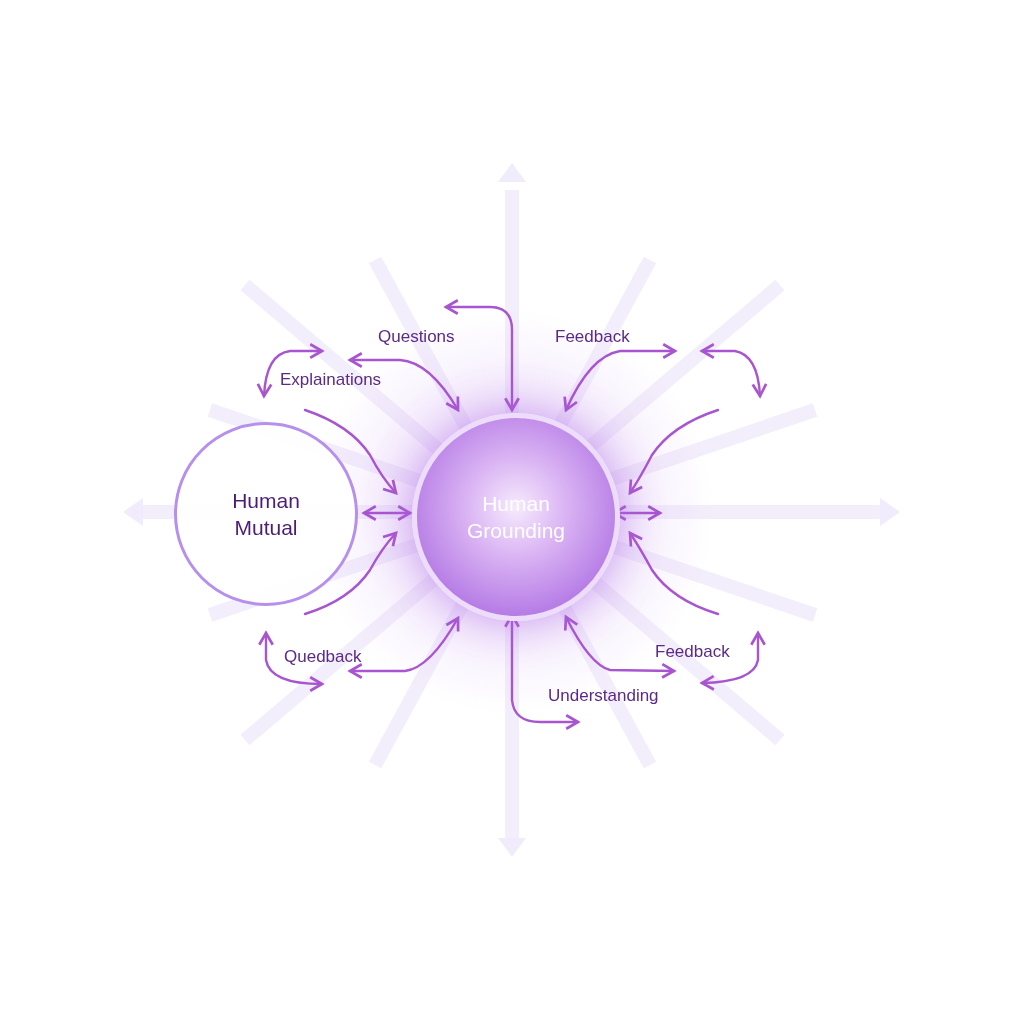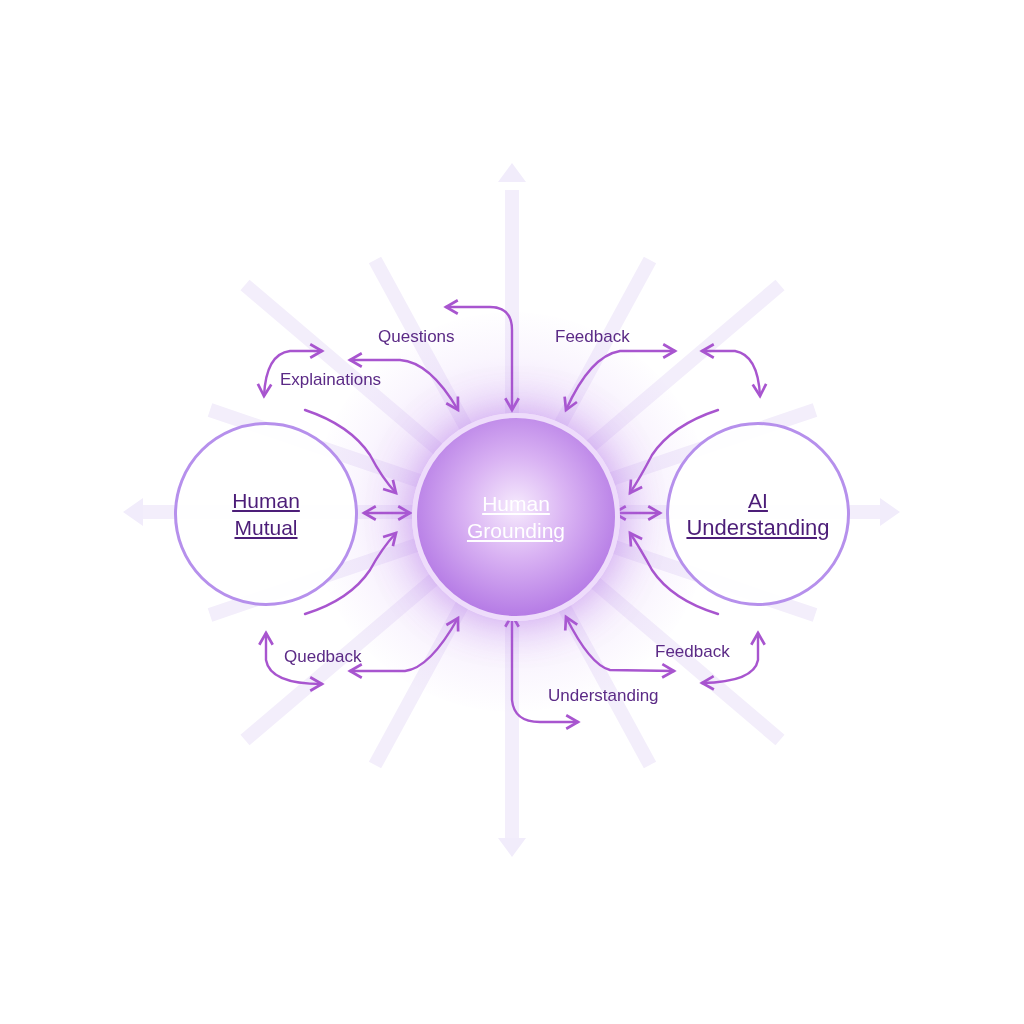--- a/index.html
+++ b/index.html
@@ -1,20 +1,20 @@
 <!DOCTYPE html>
 <html><head>
 <meta charset="utf-8">
 <style>
   html, body { margin: 0; padding: 0; background: #ffffff; }
   body { width: 1024px; height: 1024px; position: relative; overflow: hidden; font-family: "Liberation Sans", sans-serif; }
   #diagram { position: absolute; left: 0; top: 0; width: 1024px; height: 1024px; }
   .glow { position: absolute; left: 312px; top: 312px; width: 400px; height: 400px; border-radius: 50%;
           background: radial-gradient(circle, rgba(190,130,240,0.55) 0%, rgba(200,150,240,0.35) 30%, rgba(220,190,248,0.15) 55%, rgba(255,255,255,0) 72%); }
-  .node { position: absolute; border-radius: 50%; display: flex; flex-direction: column; align-items: center; justify-content: center; text-align: center; text-decoration: underline; }
+  .node { position: absolute; border-radius: 50%; display: flex; flex-direction: column; align-items: center; justify-content: center; text-align: center; }
   .node-side { width: 178px; height: 178px; border: 3px solid #b690ec; background: rgba(255,255,255,0.92); color: #4c1d78; font-size: 21px; line-height: 27px; }
   #human { left: 174px; top: 422px; }
   #ai { left: 666px; top: 422px; }
   #ai .t2 { font-size: 22px; }
   .node-center { left: 412px; top: 413px; width: 198px; height: 198px; border: 5px solid #eedcfb;
                  background: radial-gradient(circle at 50% 45%, #f6eafd 0%, #d9b2f3 35%, #b77ee6 72%, #a46ad9 100%);
                  color: #ffffff; font-size: 21px; line-height: 27px; box-shadow: 0 0 40px rgba(175,110,230,0.55); }
   .label { position: absolute; color: #5b2a86; font-size: 17px; white-space: nowrap; }
   svg { position: absolute; left: 0; top: 0; }
 </style>
@@ -87,24 +87,20 @@
   <div class="node node-side" id="human">
     <span>Human</span>
     <span>Mutual</span>
   </div>
 
   <div class="node node-center">
     <span>Human</span>
     <span>Grounding</span>
   </div>
 
-  <div class="node node-side" id="ai">
-    <span>AI</span>
-    <span class="t2">Understanding</span>
-  </div>
 
   <span class="label" style="left:378px; top:327px;">Questions</span>
   <span class="label" style="left:555px; top:327px;">Feedback</span>
   <span class="label" style="left:280px; top:370px;">Explainations</span>
   <span class="label" style="left:284px; top:647px;">Quedback</span>
   <span class="label" style="left:655px; top:642px;">Feedback</span>
   <span class="label" style="left:548px; top:686px;">Understanding</span>
 </div>
 
 </body></html>

